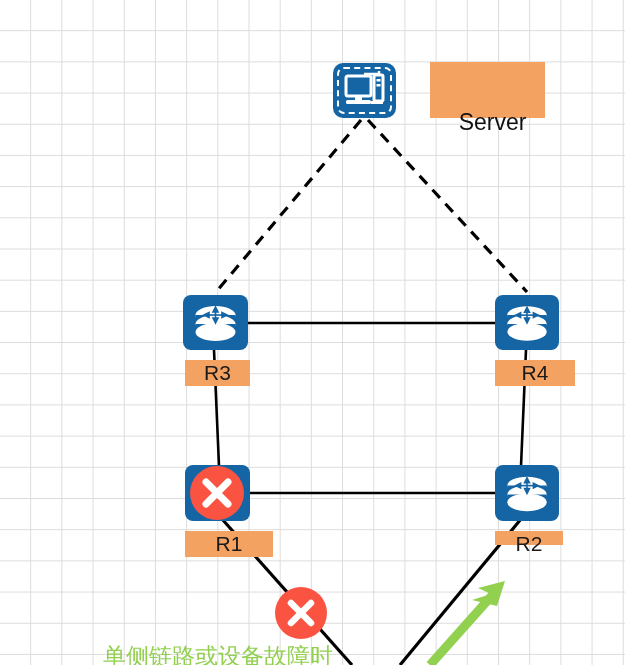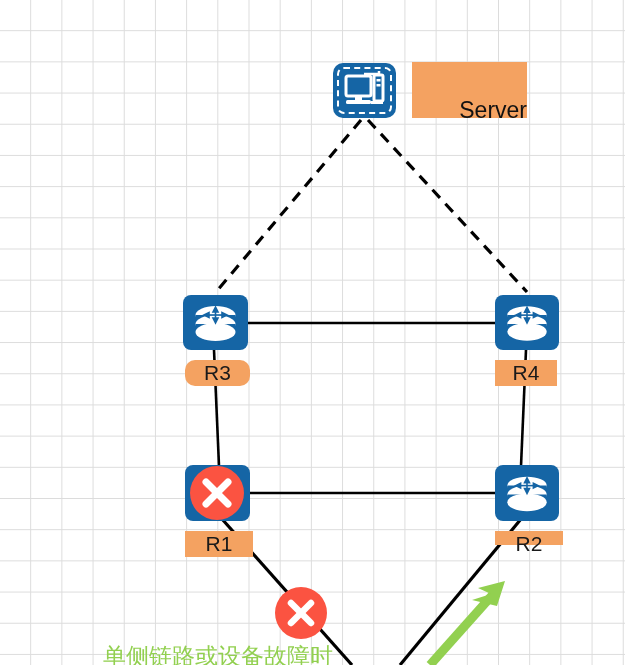--- a/index.html
+++ b/index.html
@@ -55,24 +55,25 @@
     text-align: center;
     box-sizing: border-box;
     white-space: nowrap;
   }
   .label-server {
     position: absolute;
     background: #F4A261;
     color: #111111;
     font-size: 23px;
     line-height: 1.22;
-    text-align: right;
-    padding: 6px 0 0 10px;
+    text-align: center;
+    padding: 18px 0 0 10px;
     box-sizing: border-box;
     white-space: pre-line;
+    margin-left: 18px;
   }
   .fault {
     position: absolute;
     border-radius: 50%;
     background: #FB5341;
   }
   .fault svg { position: absolute; left: 0; top: 0; }
   .note-cn {
     position: absolute;
     color: #92D050;
@@ -137,61 +138,61 @@
       <g fill="#1565A5" stroke="#1565A5" stroke-width="1.6">
         <line x1="23" y1="20" x2="42" y2="20"></line>
         <line x1="32.5" y1="13" x2="32.5" y2="27"></line>
         <polygon points="21,20 26,17.5 26,22.5"></polygon>
         <polygon points="44,20 39,17.5 39,22.5"></polygon>
         <polygon points="32.5,12 30,17 35,17"></polygon>
         <polygon points="32.5,28 30,23 35,23"></polygon>
       </g>
     </svg>
   </div>
-  <div class="label" style="left:185px; top:360px; width:65px; height:26px; line-height:26px;border-radius:10px;">R3</div>
+  <div class="label" style="left:185px; top:360px; width:65px; height:26px; line-height:26px;">R3</div>
 
   <div class="node" style="left:495px; top:295px; width:64px; height:55px;">
     <svg class="icon-svg" width="64" height="55" viewBox="0 0 65 55">
       <ellipse cx="32.5" cy="20" rx="20" ry="9" fill="#ffffff"></ellipse>
       <path d="M12.5 20 v7 a20 9 0 0 0 40 0 v-7" fill="#1565A5"></path>
       <ellipse cx="32.5" cy="29" rx="20" ry="9" fill="#ffffff"></ellipse>
       <path d="M12.5 29 v6 a20 9 0 0 0 40 0 v-6" fill="#1565A5"></path>
       <ellipse cx="32.5" cy="37" rx="20" ry="9" fill="#ffffff"></ellipse>
       <g fill="#1565A5" stroke="#1565A5" stroke-width="1.6">
         <line x1="23" y1="20" x2="42" y2="20"></line>
         <line x1="32.5" y1="13" x2="32.5" y2="27"></line>
         <polygon points="21,20 26,17.5 26,22.5"></polygon>
         <polygon points="44,20 39,17.5 39,22.5"></polygon>
         <polygon points="32.5,12 30,17 35,17"></polygon>
         <polygon points="32.5,28 30,23 35,23"></polygon>
       </g>
     </svg>
   </div>
-  <div class="label" style="left:495px; top:360px; width:62px; height:26px; line-height:26px;">R4</div>
+  <div class="label" style="left:495px; top:360px; width:80px; height:26px; line-height:26px;">R4</div>
 
   <div class="node" style="left:185px; top:465px; width:65px; height:56px;">
     <svg class="icon-svg" width="65" height="56" viewBox="0 0 65 55">
       <ellipse cx="32.5" cy="20" rx="20" ry="9" fill="#ffffff"></ellipse>
       <path d="M12.5 20 v7 a20 9 0 0 0 40 0 v-7" fill="#1565A5"></path>
       <ellipse cx="32.5" cy="29" rx="20" ry="9" fill="#ffffff"></ellipse>
       <path d="M12.5 29 v6 a20 9 0 0 0 40 0 v-6" fill="#1565A5"></path>
       <ellipse cx="32.5" cy="37" rx="20" ry="9" fill="#ffffff"></ellipse>
       <g fill="#1565A5" stroke="#1565A5" stroke-width="1.6">
         <line x1="23" y1="20" x2="42" y2="20"></line>
         <line x1="32.5" y1="13" x2="32.5" y2="27"></line>
       </g>
     </svg>
   </div>
   <div class="fault" style="left:190px; top:466px; width:54px; height:54px;">
     <svg width="54" height="54" viewBox="0 0 54 54">
       <line x1="16" y1="16" x2="38" y2="38" stroke="#ffffff" stroke-width="7" stroke-linecap="round"></line>
       <line x1="38" y1="16" x2="16" y2="38" stroke="#ffffff" stroke-width="7" stroke-linecap="round"></line>
     </svg>
   </div>
-  <div class="label" style="left:185px; top:531px; width:68px; height:26px; line-height:26px;">R1</div>
+  <div class="label" style="left:185px; top:531px; width:88px; height:26px; line-height:26px;">R1</div>
 
   <div class="node" style="left:495px; top:465px; width:64px; height:56px;">
     <svg class="icon-svg" width="64" height="56" viewBox="0 0 65 55">
       <ellipse cx="32.5" cy="20" rx="20" ry="9" fill="#ffffff"></ellipse>
       <path d="M12.5 20 v7 a20 9 0 0 0 40 0 v-7" fill="#1565A5"></path>
       <ellipse cx="32.5" cy="29" rx="20" ry="9" fill="#ffffff"></ellipse>
       <path d="M12.5 29 v6 a20 9 0 0 0 40 0 v-6" fill="#1565A5"></path>
       <ellipse cx="32.5" cy="37" rx="20" ry="9" fill="#ffffff"></ellipse>
       <g fill="#1565A5" stroke="#1565A5" stroke-width="1.6">
         <line x1="23" y1="20" x2="42" y2="20"></line>

